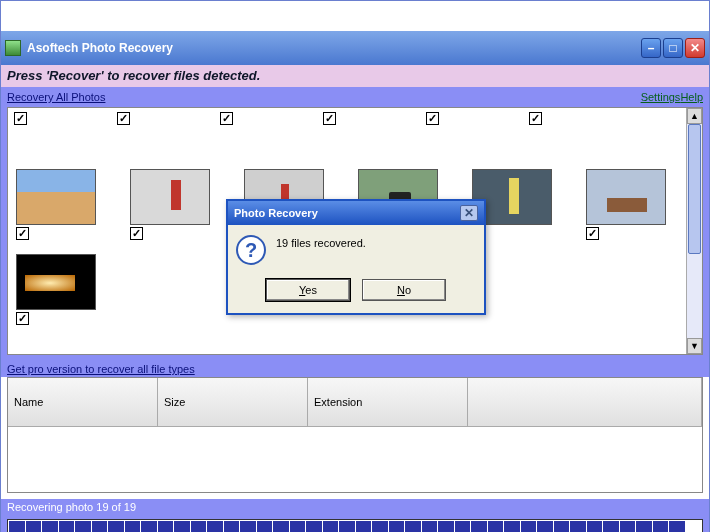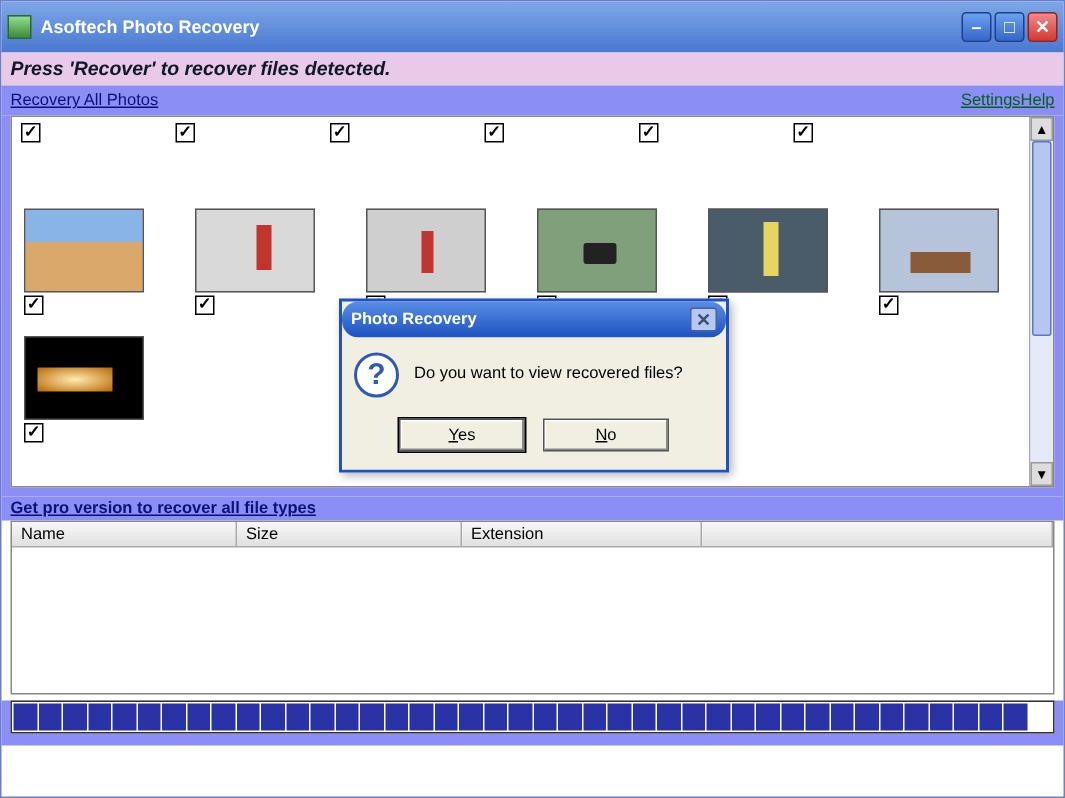--- a/index.html
+++ b/index.html
@@ -21,20 +21,21 @@
   }
   .titlebar {
     height: 34px;
     background: linear-gradient(#7ea7e8, #4a78d0);
     display: flex;
     align-items: center;
     padding: 16px 4px;
     color: #fff;
     font-weight: bold;
     font-size: 12px;
+    margin-top: 30px;
   }
   .titlebar .app-icon {
     width: 16px;
     height: 16px;
     background: linear-gradient(#8fe08a,#3d8a37);
     border: 1px solid #2c6827;
     margin-right: 6px;
   }
   .titlebar .title { flex: 1; }
   .titlebtns { display:flex; gap:2px;}
@@ -122,24 +123,24 @@
   }
   .chk::after{content:"✓";}
   .vscroll{
     position:absolute;right:0;top:0;width:16px;height:100%;
     background:#eee;border-left:1px solid #aaa;display:flex;flex-direction:column;
   }
   .vscroll .arr{height:16px;background:#ddd;border:1px solid #999;display:flex;align-items:center;justify-content:center;font-size:9px;cursor:pointer;}
   .vscroll .track{flex:1;background:#e6e9f9;position:relative;}
   .vscroll .thumb{position:absolute;left:1px;right:1px;top:0;height:130px;background:#b7c6ef;border:1px solid #5a78c0;border-radius:2px;}
   .prolink-row{background:#8a8ef5;padding:2px 6px;}
-  .prolink-row a{color:#0a107a;text-decoration:underline;font-size:11px;cursor:pointer;font-weight:bold;}
+  .prolink-row a{color:#0a107a;text-decoration:underline;font-size:11px;cursor:pointer;}
   .table-wrap{background:#fff;border:1px solid #888;margin:0 6px;height:116px;}
   .thead{display:flex;background:linear-gradient(#f7f7f7,#e0e0e0);border-bottom:1px solid #aaa;}
-  .th{padding:2px 6px;border-right:1px solid #aaa;font-size:11px;}
+  .th{padding:18px 6px;border-right:1px solid #aaa;font-size:11px;}
   .th.name{width:150px;}
   .th.size{width:150px;}
   .th.ext{width:160px;}
   .th.rest{flex:1;}
   .statusbar{
     margin:6px 6px 0;
     color:#fff;font-size:11px;background:#8a8ef5;padding:2px 0;
   }
   .progress{
     margin:4px 6px 6px;height:22px;background:#fff;border:1px solid #333;display:flex;padding:1px;gap:1px;
@@ -148,21 +149,21 @@
   .seg.blank{background:#fff;}
   .bg-purple{background:#8a8ef5;padding-bottom:2px;}
   
   .dialog{
     position:absolute;left:225px;top:198px;width:260px;
     border:2px solid #1d52c0;background:#eee;
     box-shadow:2px 2px 6px rgba(0,0,0,.3);
   }
   .dlg-title{
     background:linear-gradient(#5a8de6,#1d52c0);color:#fff;font-weight:bold;
-    padding:4px 6px;font-size:11px;display:flex;align-items:center;border-radius:11px;
+    padding:4px 6px;font-size:11px;display:flex;align-items:center;
   }
   .dlg-title .t{flex:1;}
   .dlg-close{width:18px;height:16px;background:#b6c8ef;border:1px solid #49629e;display:flex;align-items:center;justify-content:center;color:#39507a;cursor:pointer;font-weight:bold;font-size:12px;border-radius:2px;}
   .dlg-body{background:#f0efe2;padding:10px 10px 10px 8px;display:flex;gap:10px;}
   .qicon{width:30px;height:30px;border-radius:50%;background:#fff;border:2px solid #2e59b5;color:#2e59b5;display:flex;align-items:center;justify-content:center;font-size:20px;font-weight:bold;}
   .dlg-text{font-size:11px;line-height:1.6;}
   .dlg-btns{background:#f0efe2;display:flex;justify-content:center;gap:12px;padding:4px 0 12px;}
   .dlg-btn{width:84px;height:22px;background:#f0efe2;border:1px solid #555;box-shadow:inset -1px -1px #888,inset 1px 1px #fff;cursor:pointer;font-size:11px;}
   .dlg-btn.primary{outline:1px solid #000;}
 </style>
@@ -247,20 +248,21 @@
   <div class="table-wrap">
     <div class="thead">
       <div class="th name">Name</div>
       <div class="th size">Size</div>
       <div class="th ext">Extension</div>
       <div class="th rest"></div>
     </div>
   </div>
 
   <div class="bg-purple">
+    <div class="statusbar">Recovering photo 19 of 19</div>
     <div class="progress">
         <div class="seg"></div>
         <div class="seg"></div>
         <div class="seg"></div>
         <div class="seg"></div>
         <div class="seg"></div>
         <div class="seg"></div>
         <div class="seg"></div>
         <div class="seg"></div>
         <div class="seg"></div>
@@ -301,22 +303,22 @@
   </div>
 
   <div class="dialog">
     <div class="dlg-title">
       <span class="t">Photo Recovery</span>
       <span class="dlg-close">✕</span>
     </div>
     <div class="dlg-body">
       <div class="qicon">?</div>
       <div class="dlg-text">
+        <div>19 files recovered.</div>
         <div style="height:6px"></div>
-        <div>Do you want to view recovered files?</div>
       </div>
     </div>
     <div class="dlg-btns">
       <button class="dlg-btn primary"><u>Y</u><span></span>es</button>
       <button class="dlg-btn"><u>N</u>o</button>
     </div>
   </div>
 
 </div>
 

